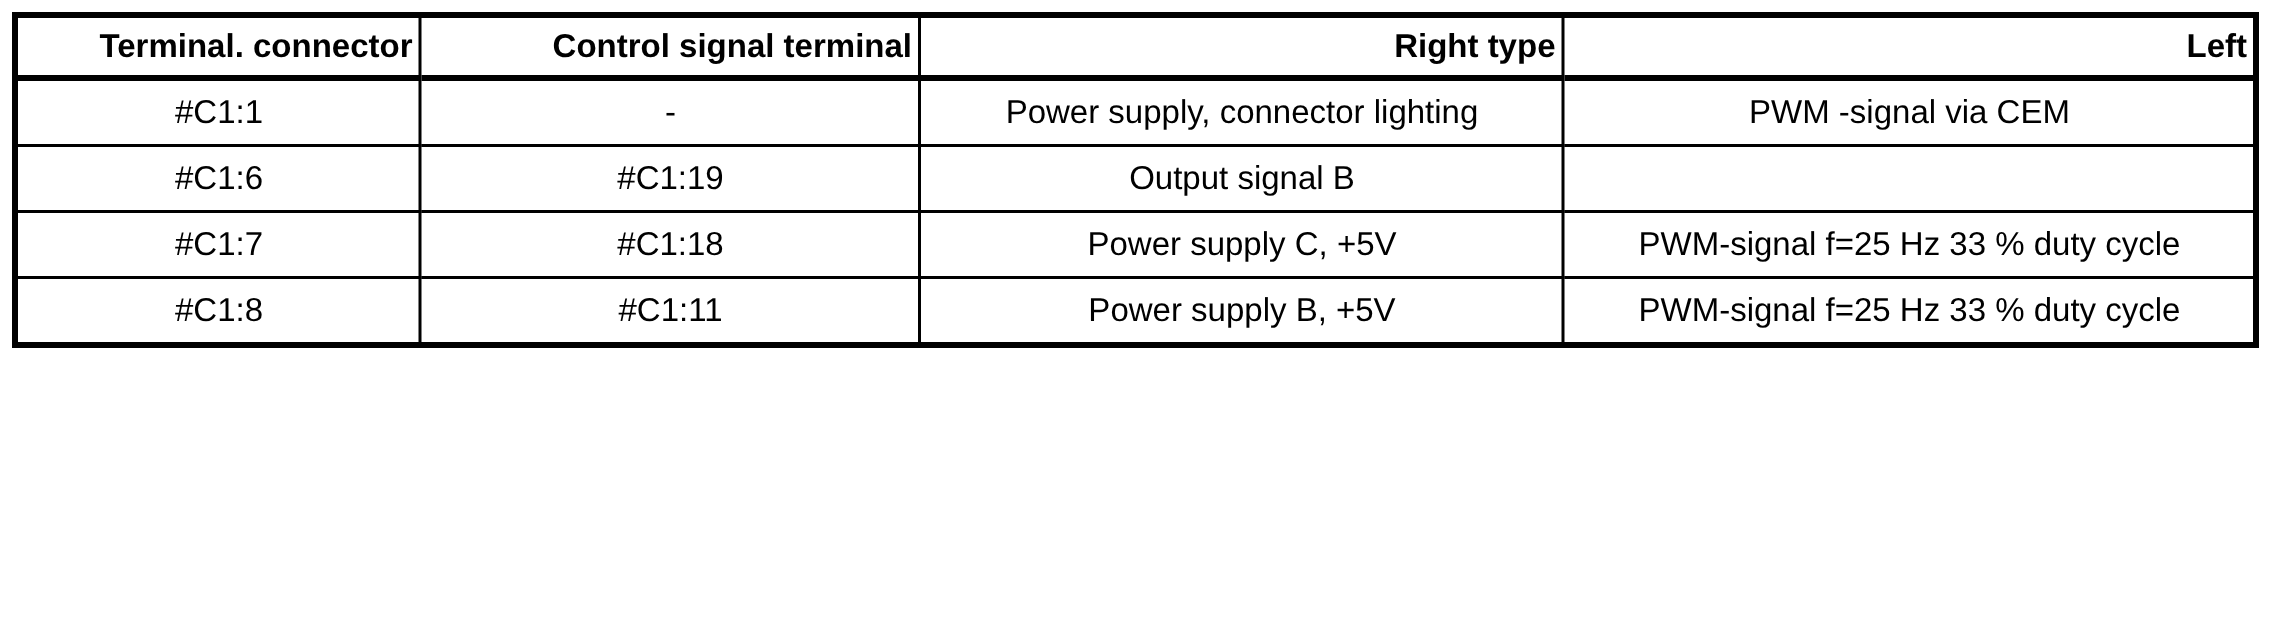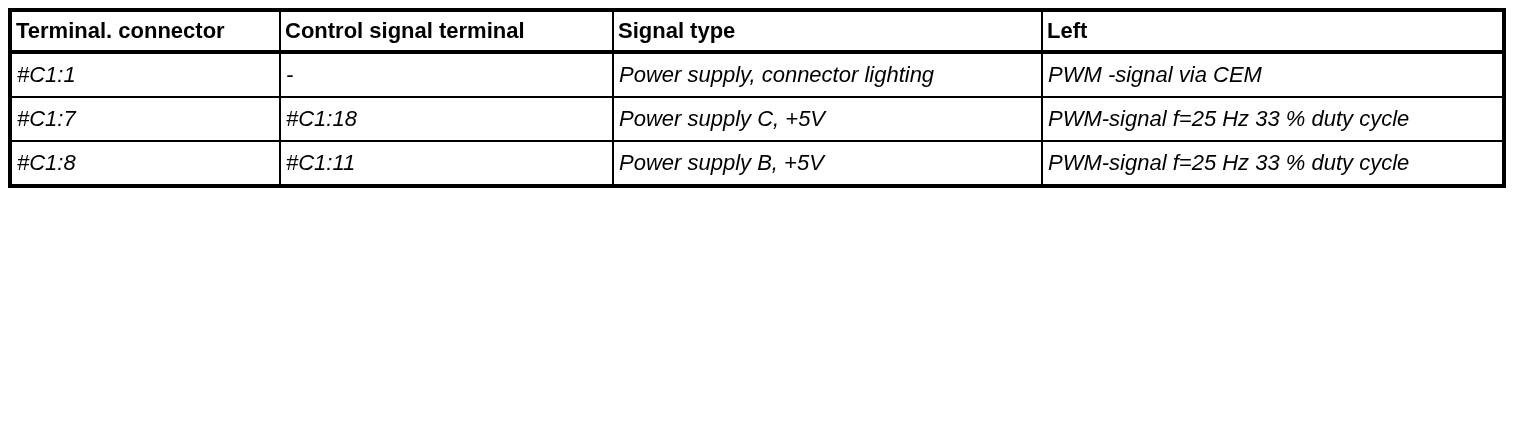--- a/index.html
+++ b/index.html
@@ -34,29 +34,28 @@
     vertical-align: middle;
     overflow: hidden;
     white-space: pre-line;
   }
   table.pinout {
     border: 4px solid #000000;
   }
   table.pinout thead th {
     border-bottom: 4px solid #000000;
     font-weight: bold;
-    text-align: left;
+    text-align: right;
     height: 34px;
     padding: 2px 4px;
   }
   table.pinout td {
-    text-align: left;
+    text-align: center;
     padding: 2px 4px 2px 5px;
     height: 38px;
-    font-style: italic;
   }
   table.pinout tr.tall td {
     height: 70px;
   }
   col.c1 { width: 270px; }
   col.c2 { width: 333px; }
   col.c3 { width: 429px; }
 </style>
 </head>
 <body>
@@ -66,30 +65,36 @@
     <colgroup>
       <col class="c1">
         <col class="c2">
         <col class="c3">
         <col class="c4">
     </colgroup>
     <thead>
       <tr>
         <th>Terminal. connector</th>
         <th>Control signal terminal</th>
-        <th>Signal type</th>
+        <th>Right type</th>
         <th>Left</th>
       </tr>
     </thead>
     <tbody>
       <tr>
         <td>#C1:1</td>
         <td>-</td>
         <td>Power supply, connector lighting</td>
         <td>PWM -signal via CEM</td>
+      </tr>
+      <tr>
+        <td>#C1:6</td>
+        <td>#C1:19</td>
+        <td>Output signal B</td>
+        <td></td>
       </tr>
       <tr>
         <td>#C1:7</td>
         <td>#C1:18</td>
         <td>Power supply C, +5V</td>
         <td>PWM-signal f=25 Hz 33 % duty cycle</td>
       </tr>
       <tr>
         <td>#C1:8</td>
         <td>#C1:11</td>

